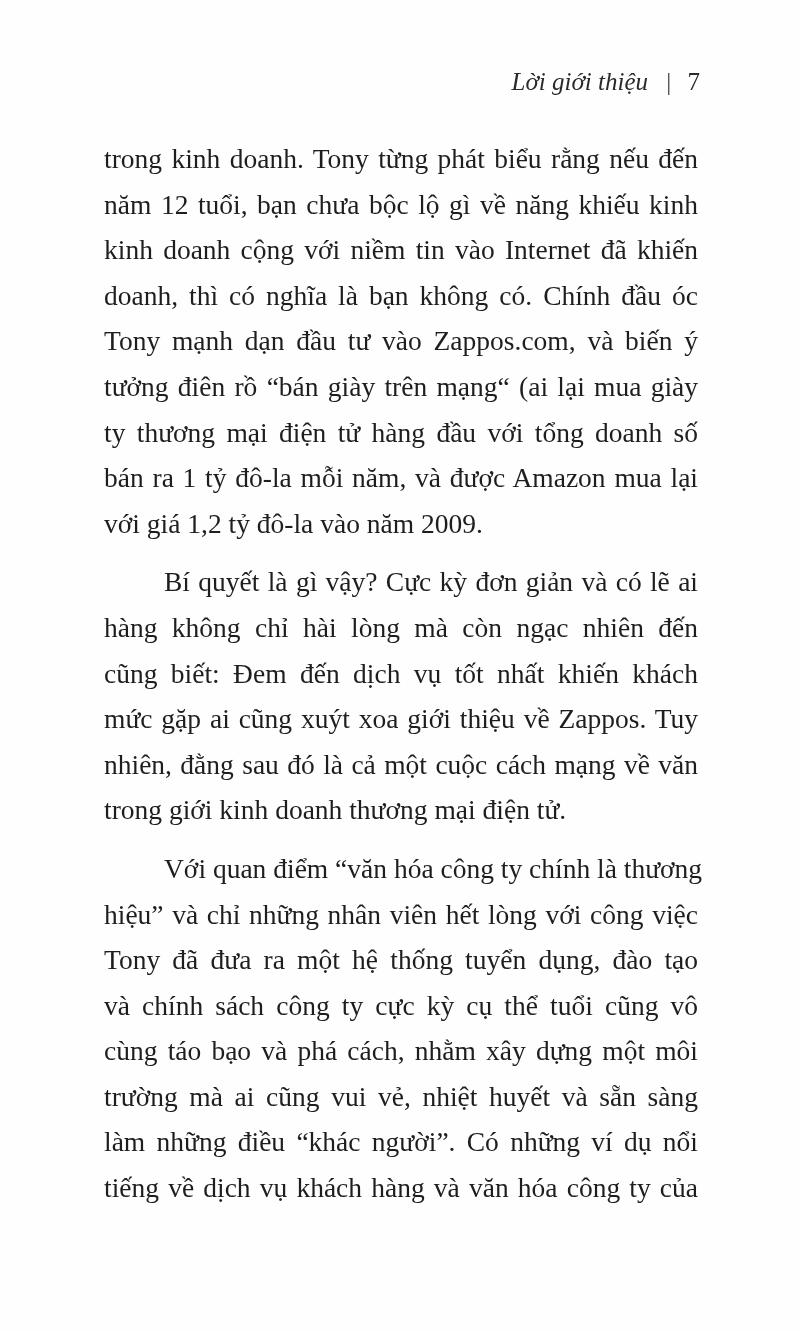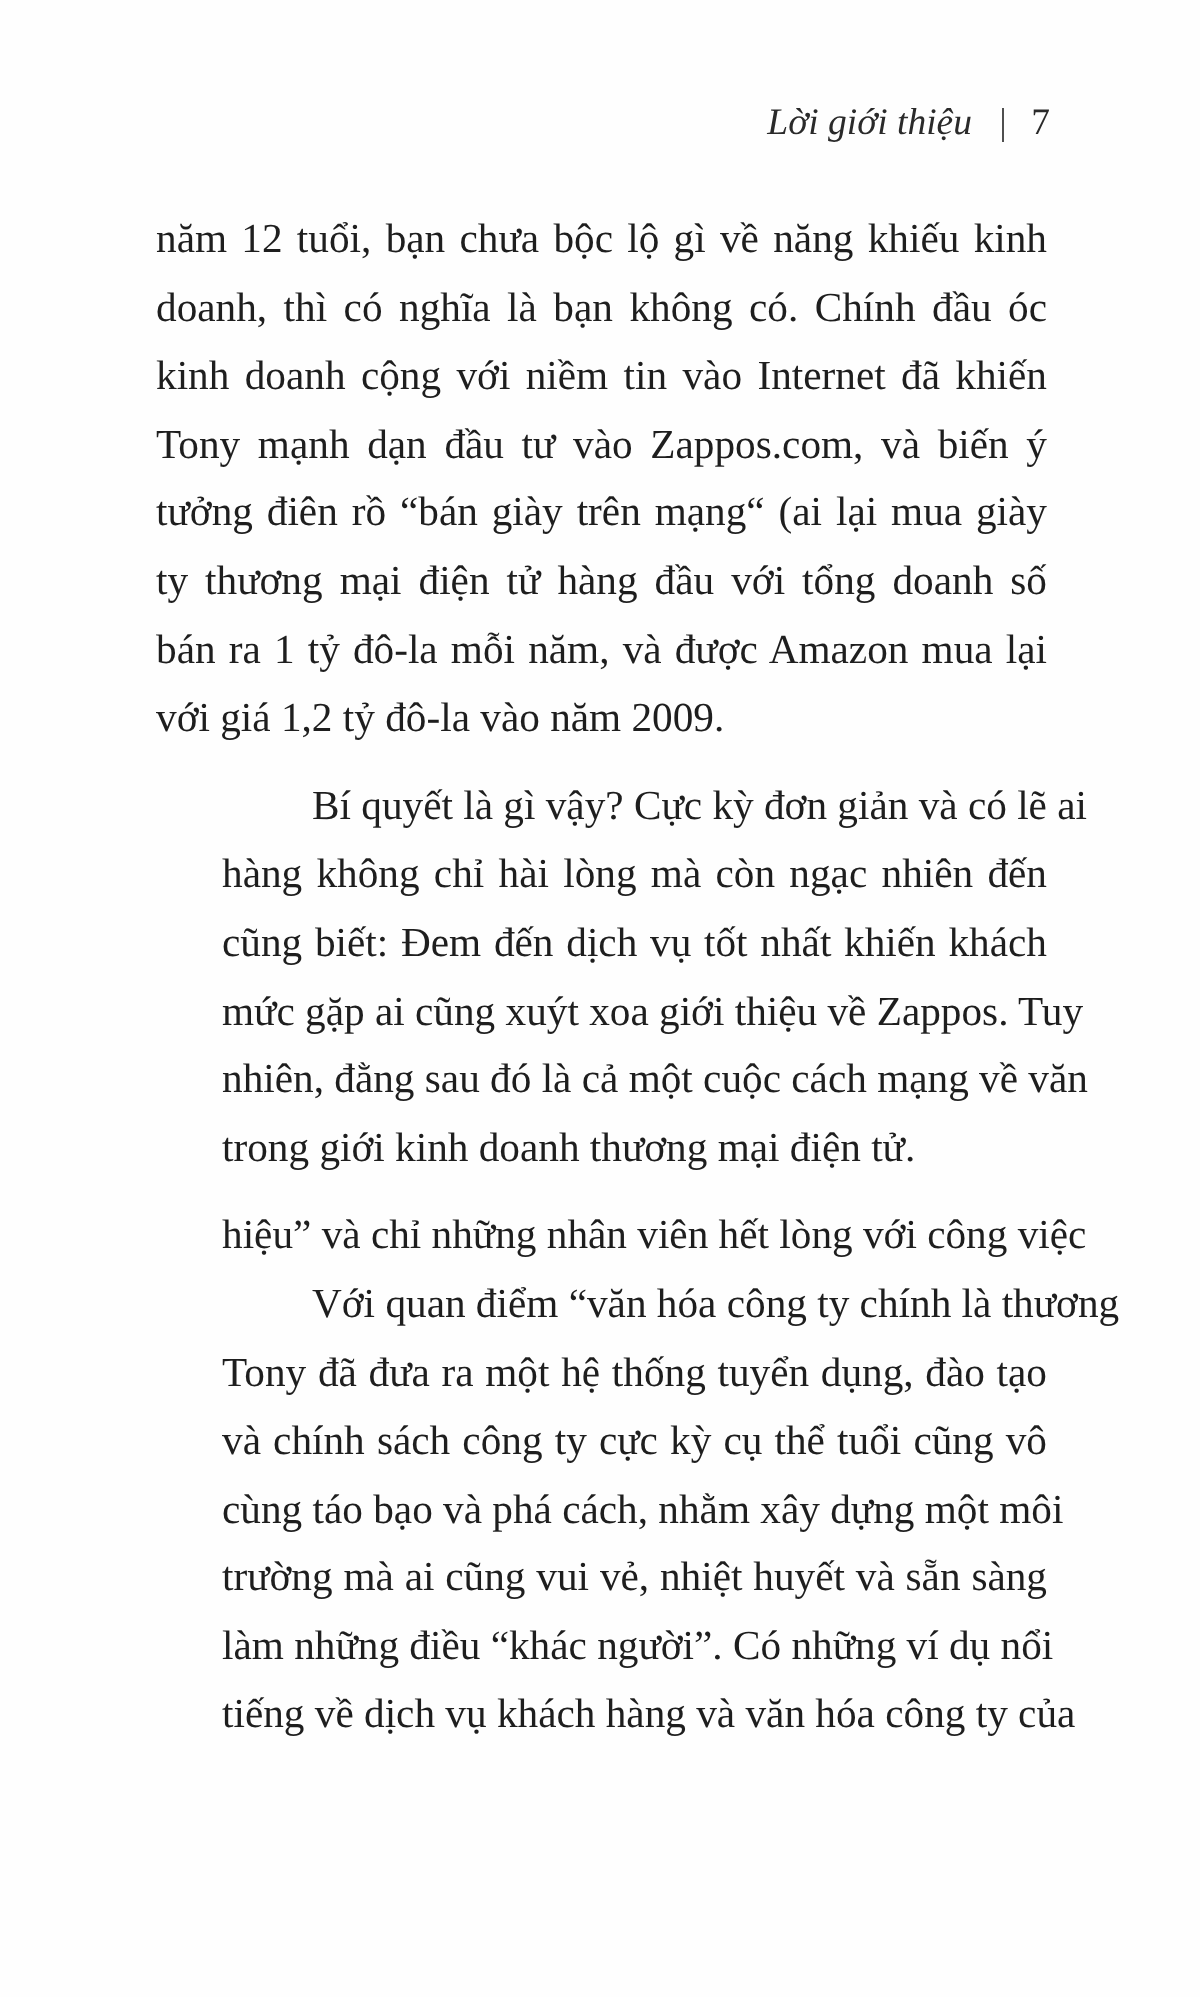--- a/index.html
+++ b/index.html
@@ -45,21 +45,20 @@
       width: 594px;
       font-size: 27.5px;
       line-height: 45.6px;
       text-align: justify;
     }
     .body-text p {
       margin: 0;
     }
     .body-text p + p {
       margin-top: 13px;
-      margin-left: 44px;
     }
     .line {
       display: block;
       text-align: justify;
       text-align-last: justify;
       white-space: nowrap;
       height: 45.6px;
     }
     .line.last {
       text-align-last: left;
@@ -75,42 +74,43 @@
 
   <div class="running-header">
     <span>Lời giới thiệu</span>
     <span class="sep">|</span>
     <span class="num">7</span>
   </div>
 
   <div class="body-text">
 
     <p>
+      <span class="line">trong kinh doanh. Tony từng phát biểu rằng nếu đến</span>
       <span class="line">năm 12 tuổi, bạn chưa bộc lộ gì về năng khiếu kinh</span>
+      <span class="line">kinh doanh cộng với niềm tin vào Internet đã khiến</span>
       <span class="line">doanh, thì có nghĩa là bạn không có. Chính đầu óc</span>
-      <span class="line">kinh doanh cộng với niềm tin vào Internet đã khiến</span>
       <span class="line">Tony mạnh dạn đầu tư vào Zappos.com, và biến ý</span>
       <span class="line">tưởng điên rồ “bán giày trên mạng“ (ai lại mua giày</span>
       <span class="line">ty thương mại điện tử hàng đầu với tổng doanh số</span>
       <span class="line">bán ra 1 tỷ đô-la mỗi năm, và được Amazon mua lại</span>
       <span class="line last">với giá 1,2 tỷ đô-la vào năm 2009.</span>
     </p>
 
     <p>
       <span class="line indent">Bí quyết là gì vậy? Cực kỳ đơn giản và có lẽ ai</span>
       <span class="line">hàng không chỉ hài lòng mà còn ngạc nhiên đến</span>
       <span class="line">cũng biết: Đem đến dịch vụ tốt nhất khiến khách</span>
       <span class="line">mức gặp ai cũng xuýt xoa giới thiệu về Zappos. Tuy</span>
       <span class="line">nhiên, đằng sau đó là cả một cuộc cách mạng về văn</span>
       <span class="line last">trong giới kinh doanh thương mại điện tử.</span>
     </p>
 
     <p>
+      <span class="line indent">Với quan điểm “văn hóa công ty chính là thương</span>
       <span class="line">hiệu” và chỉ những nhân viên hết lòng với công việc</span>
-      <span class="line indent">Với quan điểm “văn hóa công ty chính là thương</span>
       <span class="line">Tony đã đưa ra một hệ thống tuyển dụng, đào tạo</span>
       <span class="line">và chính sách công ty cực kỳ cụ thể tuổi cũng vô</span>
       <span class="line">cùng táo bạo và phá cách, nhằm xây dựng một môi</span>
       <span class="line">trường mà ai cũng vui vẻ, nhiệt huyết và sẵn sàng</span>
       <span class="line">làm những điều “khác người”. Có những ví dụ nổi</span>
       <span class="line">tiếng về dịch vụ khách hàng và văn hóa công ty của</span>
 
     </p>
 
   </div>

